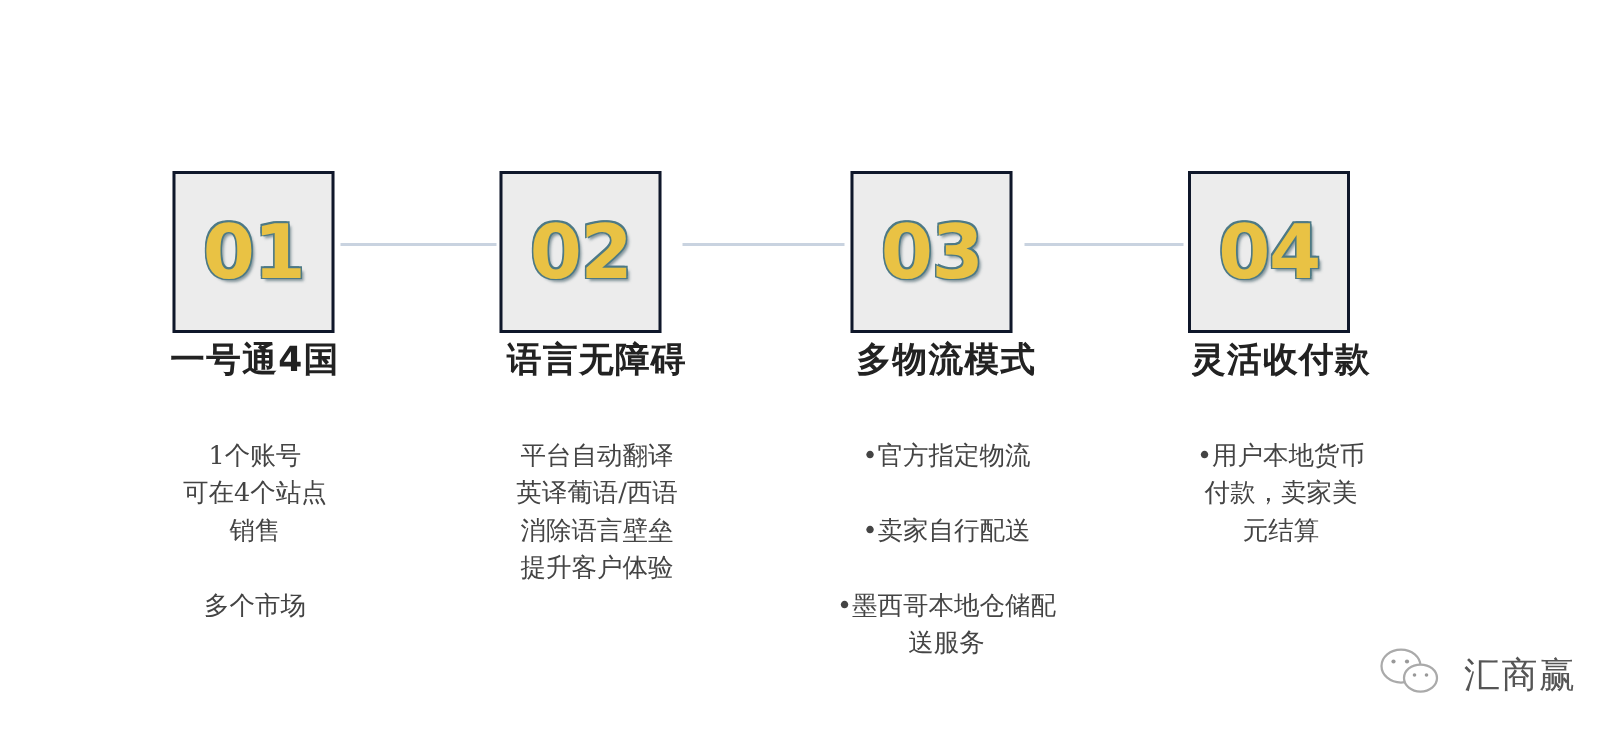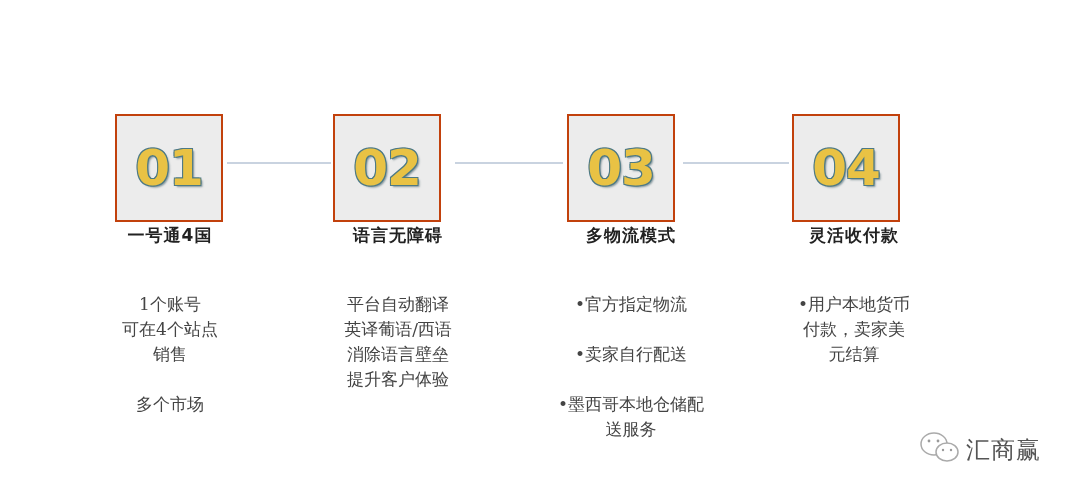--- a/index.html
+++ b/index.html
@@ -1,30 +1,30 @@
 <!DOCTYPE html>
 <html><head>
 <meta charset="utf-8">
 <style>
   html, body { margin:0; padding:0; }
   body { width:1080px; height:497px; background:#ffffff; position:relative; overflow:hidden;
          font-family:"DejaVu Serif","Liberation Serif",serif; color:#333; }
   .connector { position:absolute; top:162px; height:2px; background:#c9d3e0; }
   .step { position:absolute; top:114px; width:108px; }
-  .box { width:104px; height:104px; border:2px solid #c2410c; background:#ececec;
+  .box { width:104px; height:104px; border:2px solid #0f172a; background:#ececec;
          display:flex; align-items:center; justify-content:center; box-sizing:content-box; }
   .num { font-family:"DejaVu Sans","Liberation Sans",sans-serif; font-weight:bold; font-size:50px;
          color:#e9c244; letter-spacing:-1px;
          text-shadow: 0 0 1px #4e7a86, 1px 1px 0 #4e7a86, -1px -1px 0 #4e7a86, 1px -1px 0 #4e7a86, -1px 1px 0 #4e7a86, 2px 2px 2px rgba(60,90,100,0.6); }
   .title { position:absolute; top:224px; width:220px; text-align:center; font-family:"DejaVu Sans","Liberation Sans",sans-serif;
-           font-weight:bold; font-size:17px; color:#222; letter-spacing:1px; }
+           font-weight:bold; font-size:23px; color:#222; letter-spacing:1px; }
   .desc { position:absolute; top:292px; width:220px; text-align:center; font-size:17px; line-height:25px; color:#444; }
   .desc p { margin:0; }
   .desc .gap { height:25px; }
-  .watermark { position:absolute; left:918px; top:430px; display:flex; align-items:center; gap:4px; }
+  .watermark { position:absolute; left:918px; top:430px; display:flex; align-items:center; gap:14px; }
   .wm-text { font-family:"DejaVu Sans","Liberation Sans",sans-serif; font-size:24px; color:#555; letter-spacing:1px; }
 </style>
 </head>
 <body>
 
 <div class="connector" style="left:227px; width:104px;"></div>
 <div class="connector" style="left:455px; width:108px;"></div>
 <div class="connector" style="left:683px; width:106px;"></div>
 
 <div class="step" style="left:115px;">

